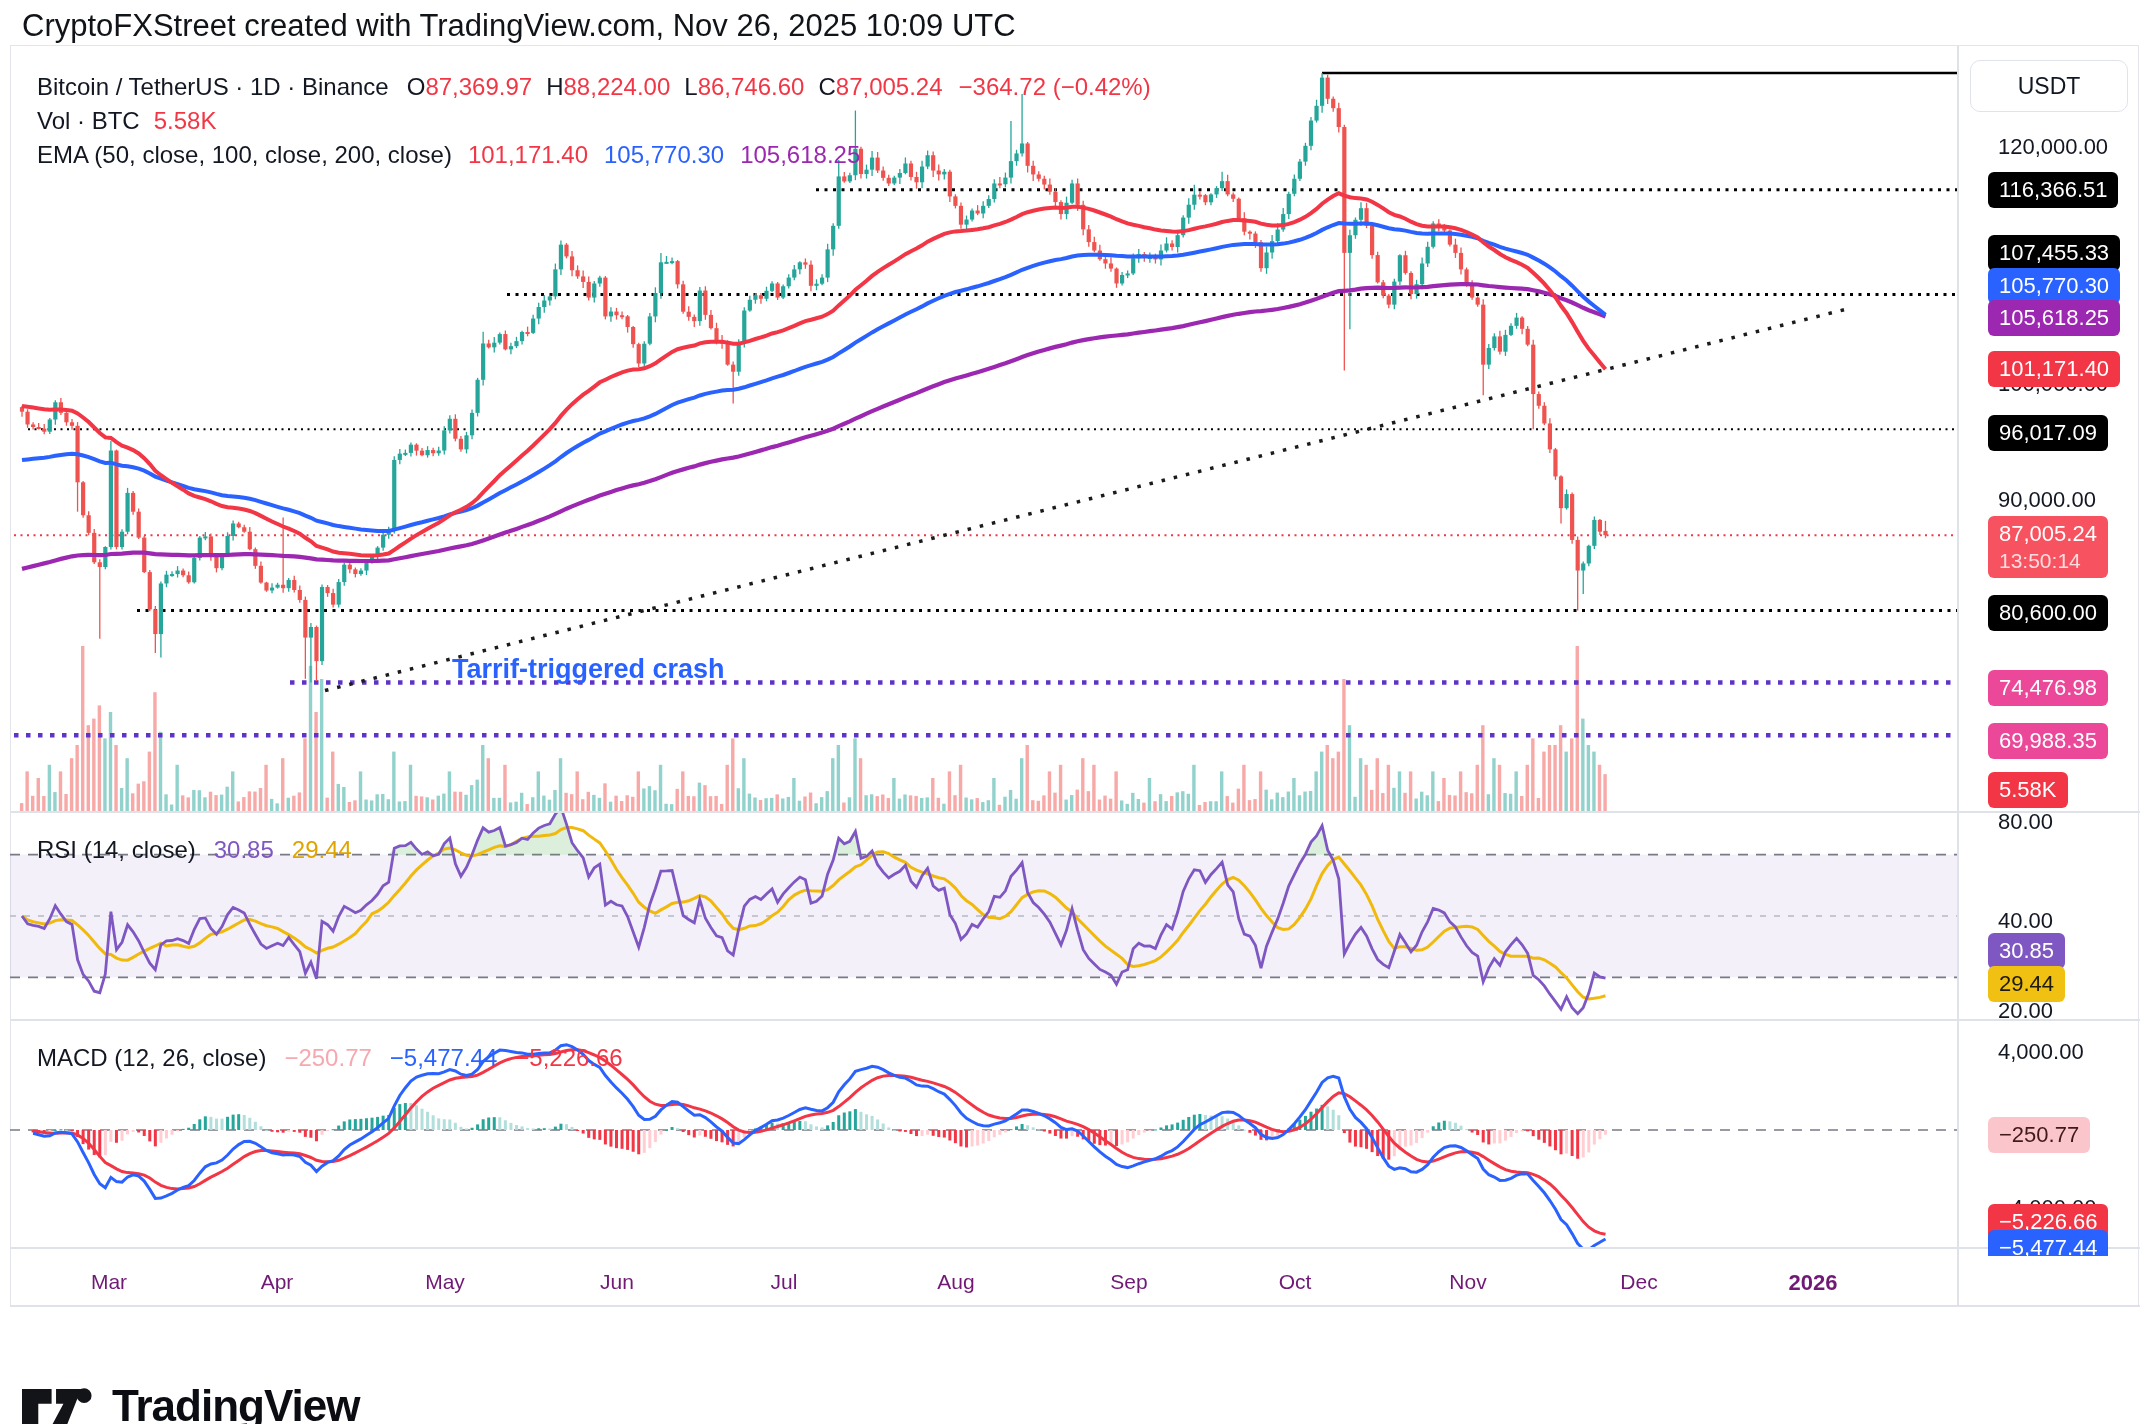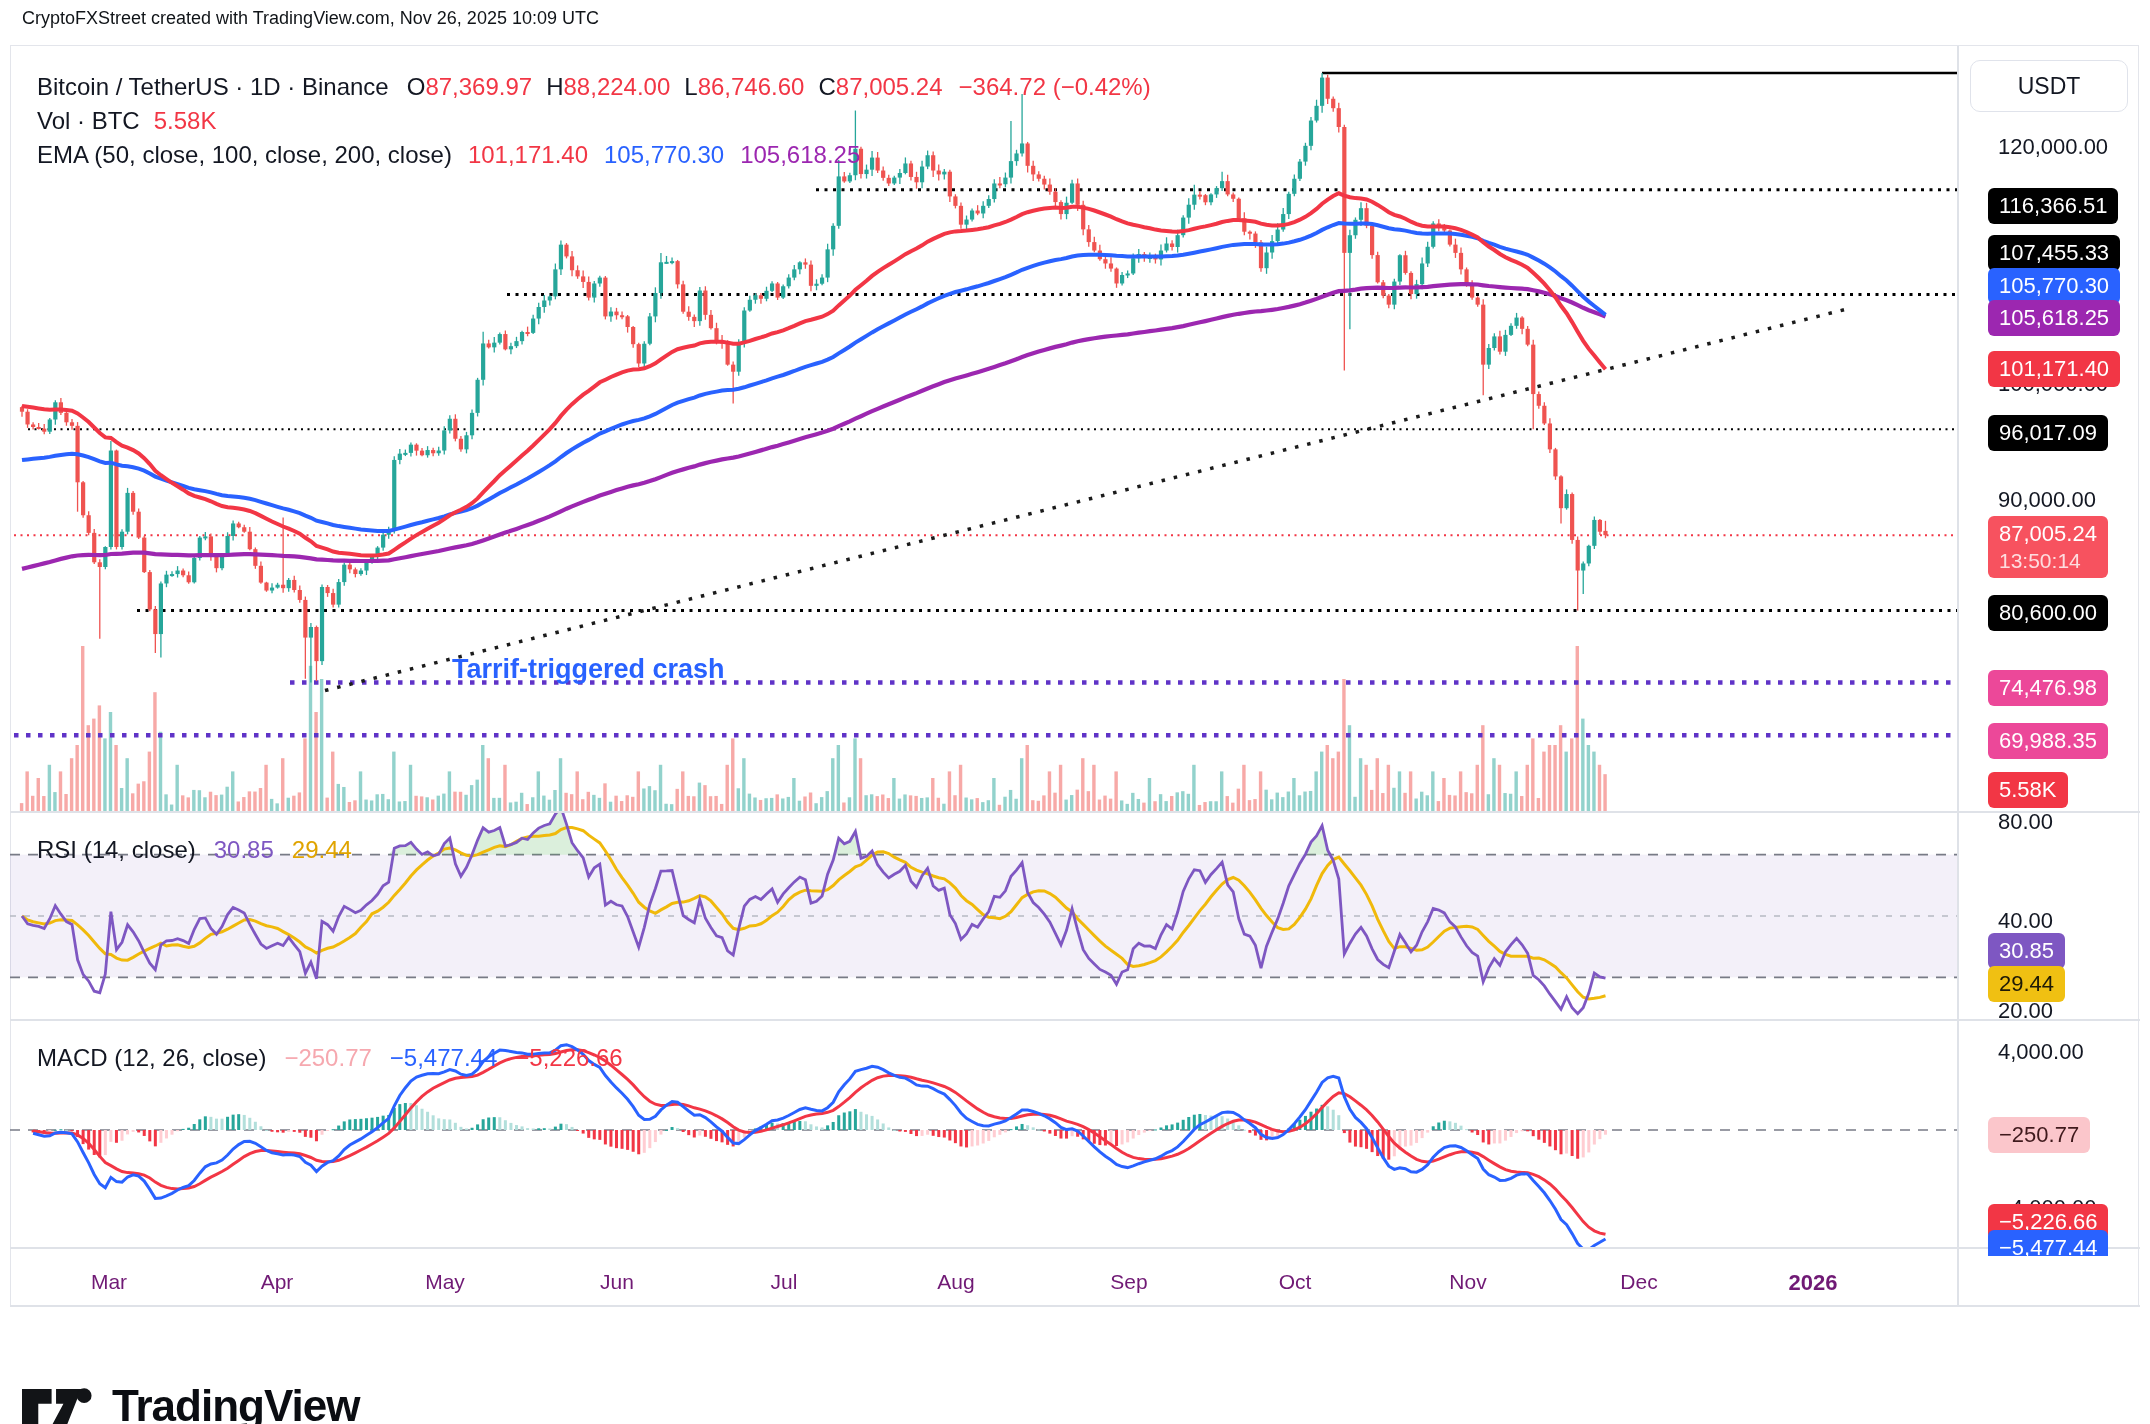--- a/index.html
+++ b/index.html
@@ -1,18 +1,18 @@
 <!DOCTYPE html>
 <html><head>
 <meta charset="utf-8">
 <style>
   html,body{margin:0;padding:0;width:2150px;height:1424px;background:#ffffff;overflow:hidden;
             font-family:"Liberation Sans",sans-serif;-webkit-font-smoothing:antialiased;}
   .abs{position:absolute;}
-  #caption{left:22px;top:8px;font-size:18px;color:#101418;white-space:nowrap;}
+  #caption{left:22px;top:8px;font-size:31px;color:#101418;white-space:nowrap;}
   #frame{left:10px;top:45px;width:2129px;height:1262px;border:1px solid #E3E5EB;box-sizing:border-box;}
   #chart-svg{left:0;top:0;}
   
   #legend{left:37px;top:70px;font-size:24px;color:#131722;line-height:34px;white-space:nowrap;z-index:2;}
   .lrow{height:34px;display:flex;align-items:center;gap:0;}
   .sym{margin-right:18px;}
   .ogrp{margin-right:14px;}
   .olab{color:#131722;}
   .oval{color:#F23645;margin-top:38px;}
   .chg{color:#F23645;margin-left:2px;}
@@ -1276,21 +1276,21 @@
       <line x1="10" y1="1248" x2="2140" y2="1248" stroke="#DFE2E8" stroke-width="2"></line>
       <line x1="10" y1="1306" x2="2140" y2="1306" stroke="#DFE2E8" stroke-width="2"></line>
       <line x1="1958" y1="46" x2="1958" y2="1306" stroke="#DFE2E8" stroke-width="2"></line>
     </g>
   </svg>
 
 <div id="annotation" class="abs">Tarrif-triggered crash</div>
 
 <div id="axis-labels" class="abs">
     <div class="ax tick" style="top: 147px;">120,000.00</div>
-    <div class="ax bdg b-black" style="top: 206px;">116,366.51</div>
+    <div class="ax bdg b-black" style="top: 190px;">116,366.51</div>
     <div class="ax bdg b-black" style="top: 253px;">107,455.33</div>
     <div class="ax bdg b-blue" style="top: 286px;">105,770.30</div>
     <div class="ax bdg b-purple" style="top: 318px;">105,618.25</div>
     <div class="ax tick" style="top: 384px;">100,000.00</div>
     <div class="ax bdg b-red" style="top: 369px;">101,171.40</div>
     <div class="ax bdg b-black" style="top: 433px;">96,017.09</div>
     <div class="ax tick" style="top: 500px;">90,000.00</div>
     <div class="ax bdg b-lightred" style="top: 547px;">87,005.24<span class="sub">13:50:14</span></div>
     <div class="ax bdg b-black" style="top: 613px;">80,600.00</div>
     <div class="ax bdg b-indigo" style="top: 688px;">74,476.98</div>

